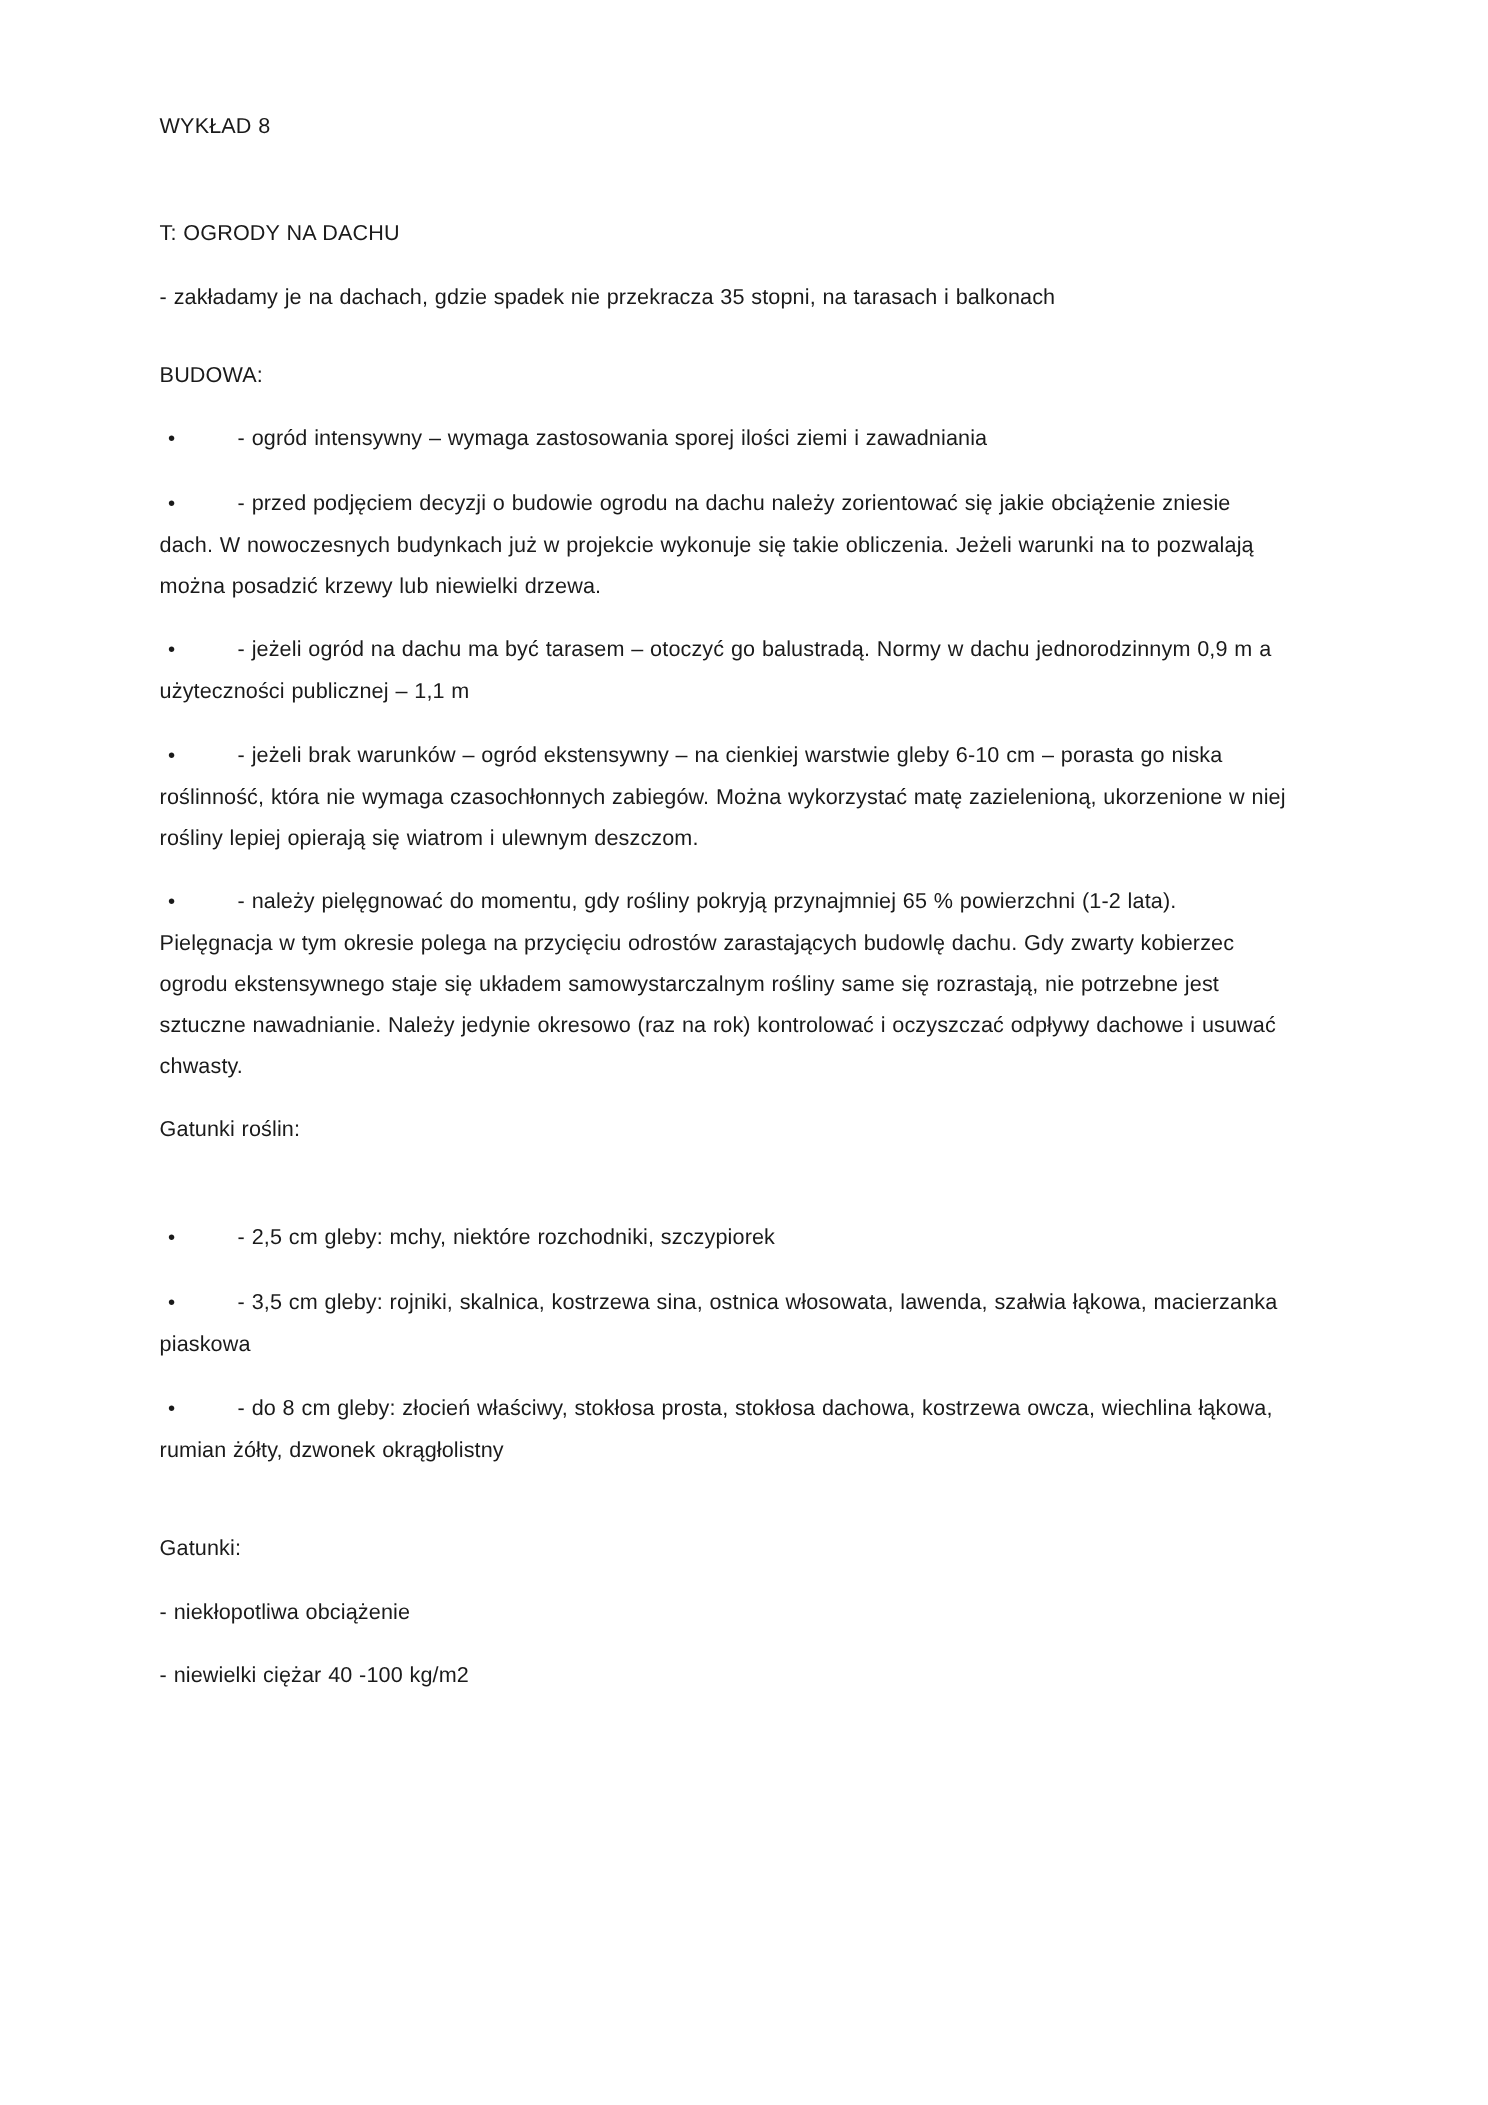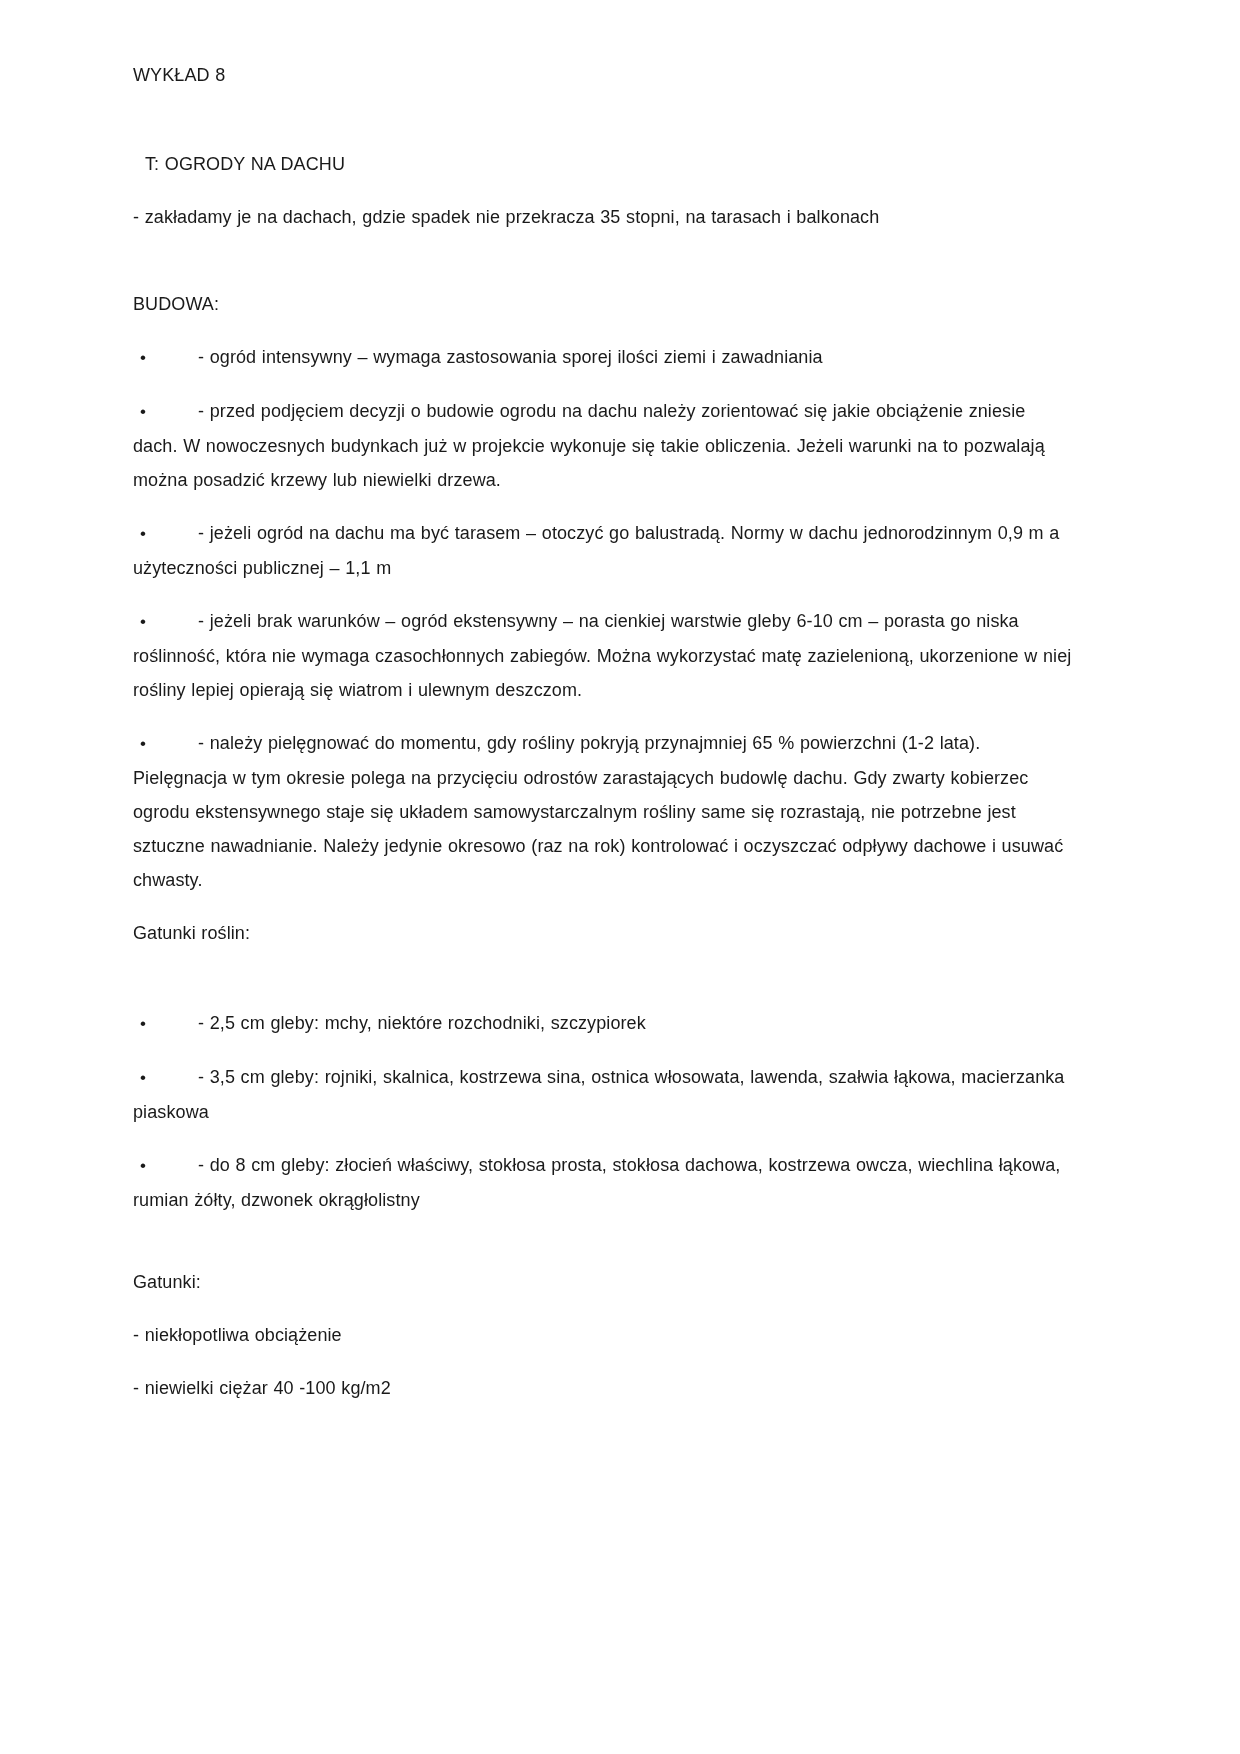--- a/index.html
+++ b/index.html
@@ -9,35 +9,35 @@
   }
   body {
     width: 1240px;
     height: 1754px;
     overflow: hidden;
   }
   .page {
     box-sizing: border-box;
     width: 1240px;
     height: 1250px;
-    padding: 58px 167px 0 133px;
+    padding: 88px 167px 0 133px;
     background: #ffffff;
   }
   .block {
     margin: 0 0 19px 0;
     font-family: "Liberation Sans", sans-serif;
     font-size: 18px;
     line-height: 34px;
     color: #1a1a1a;
     letter-spacing: 0.1px;
     word-spacing: 0.5px;
   }
   
-  .gap-topic   { margin-top: 55px; margin-left: 12px; }
-  .gap-section { margin-top: 53px; }
+  .gap-topic   { margin-top: 55px; }
+  .gap-section { margin-top: 31px; }
   .gap-gatunki { }
   .gap-list    { margin-top: 56px; }
   .gap-zalety  { margin-top: 48px; }
 
   .bullet .marker {
     display: inline-block;
     box-sizing: border-box;
     width: 65px;
     padding-left: 7px;
     font-size: 17px;

